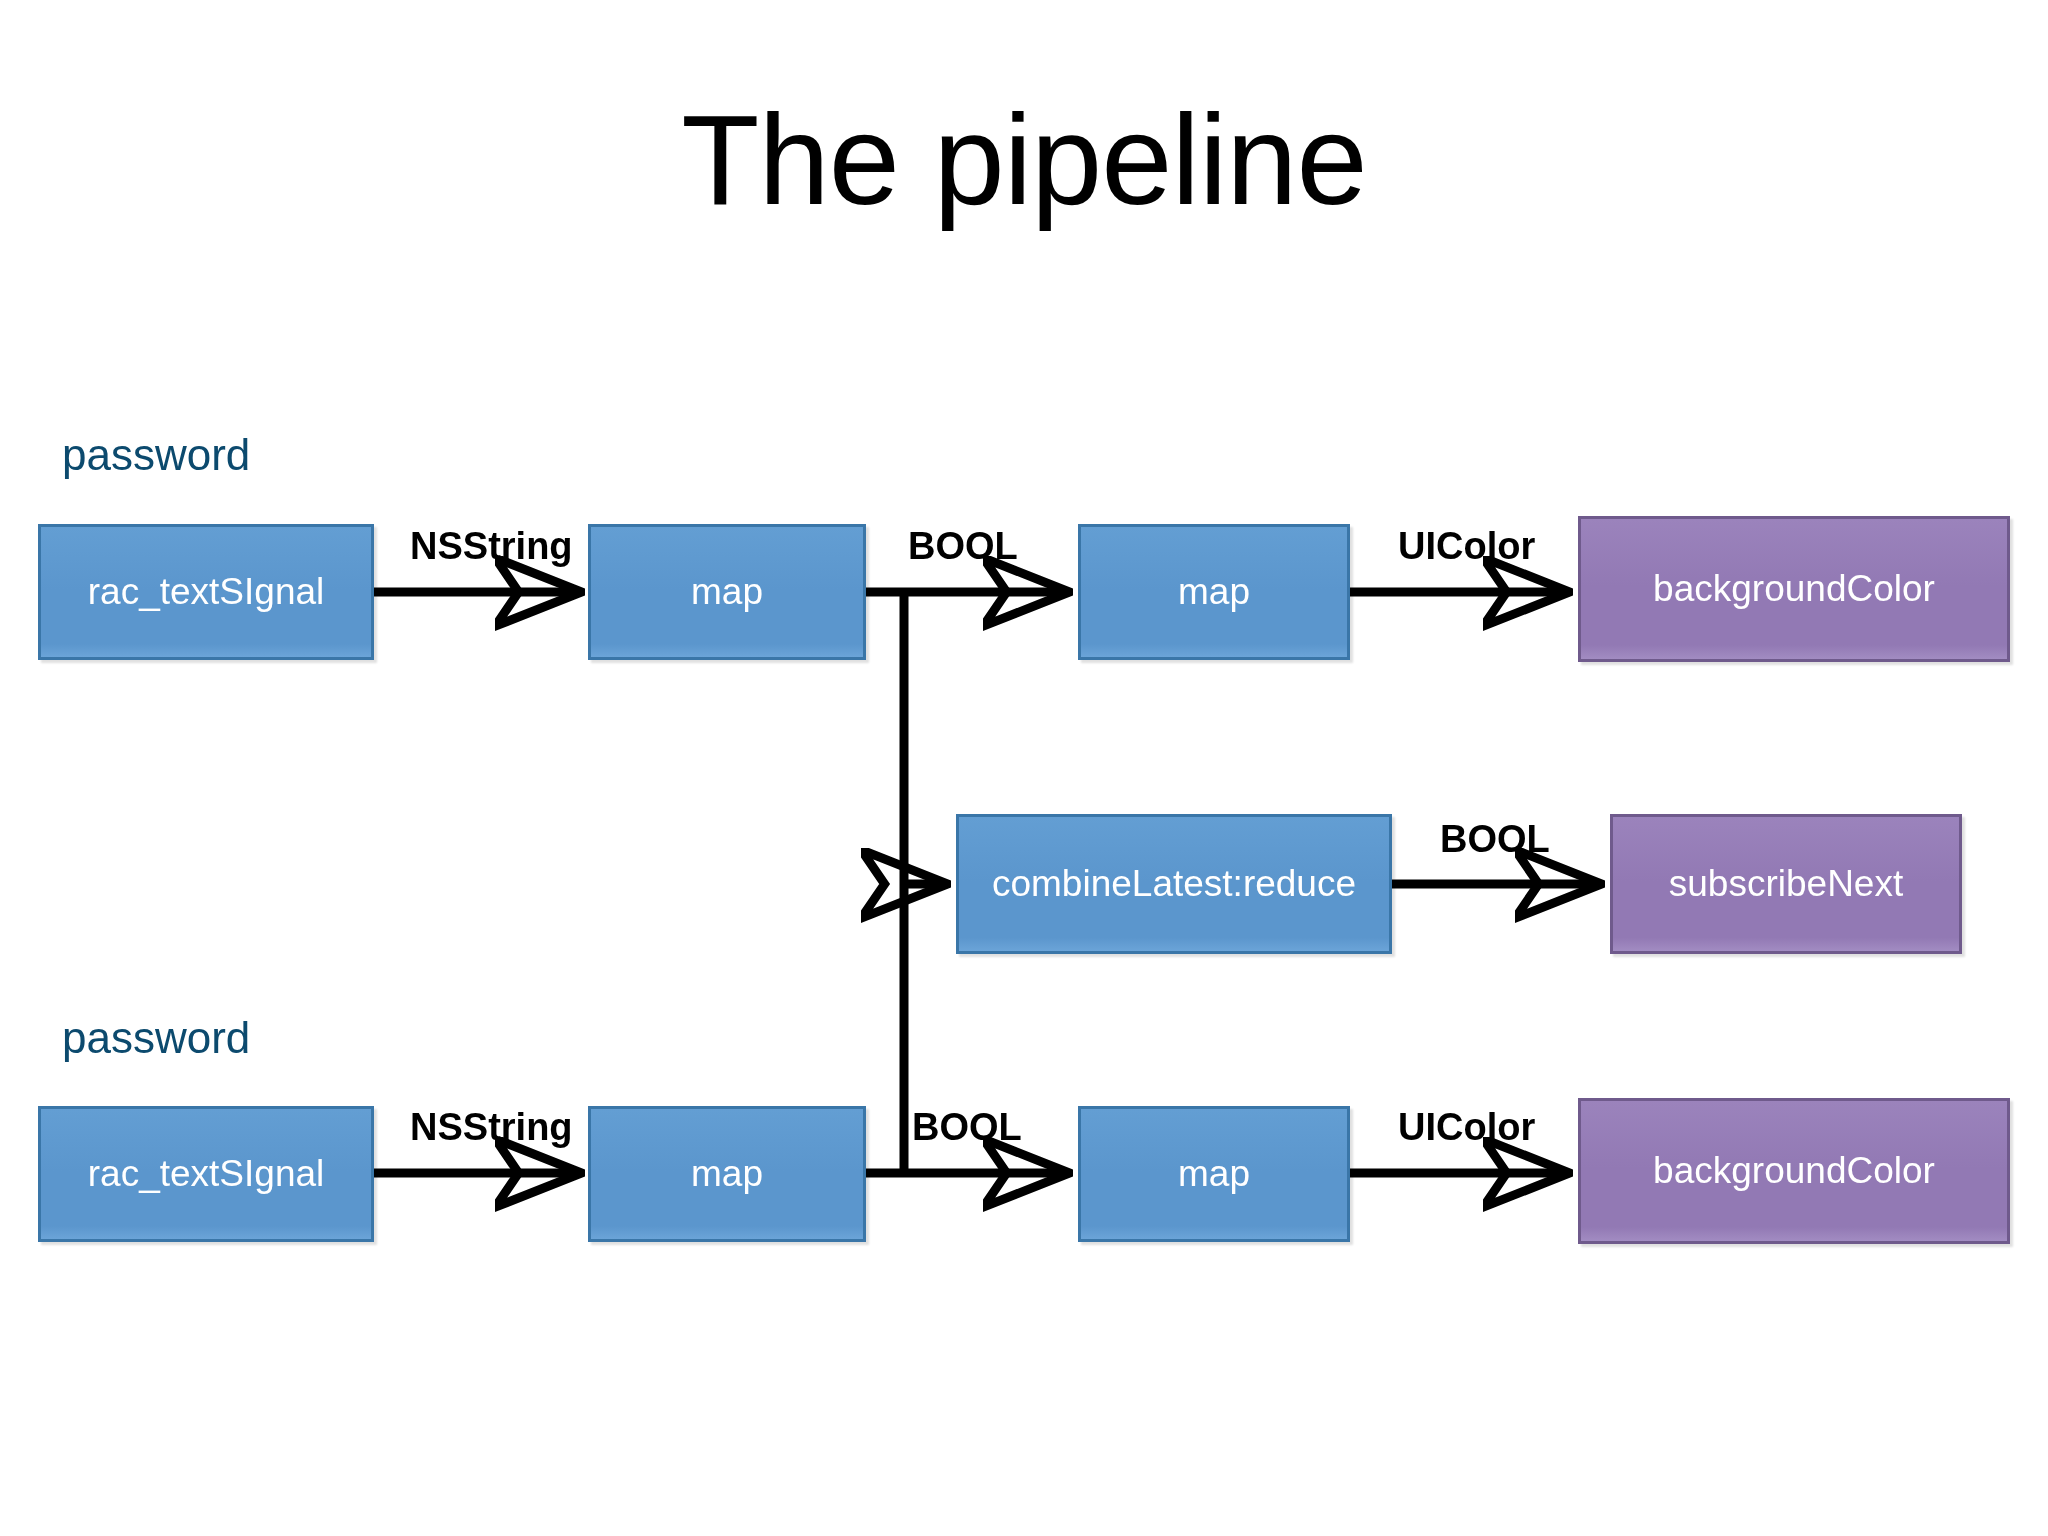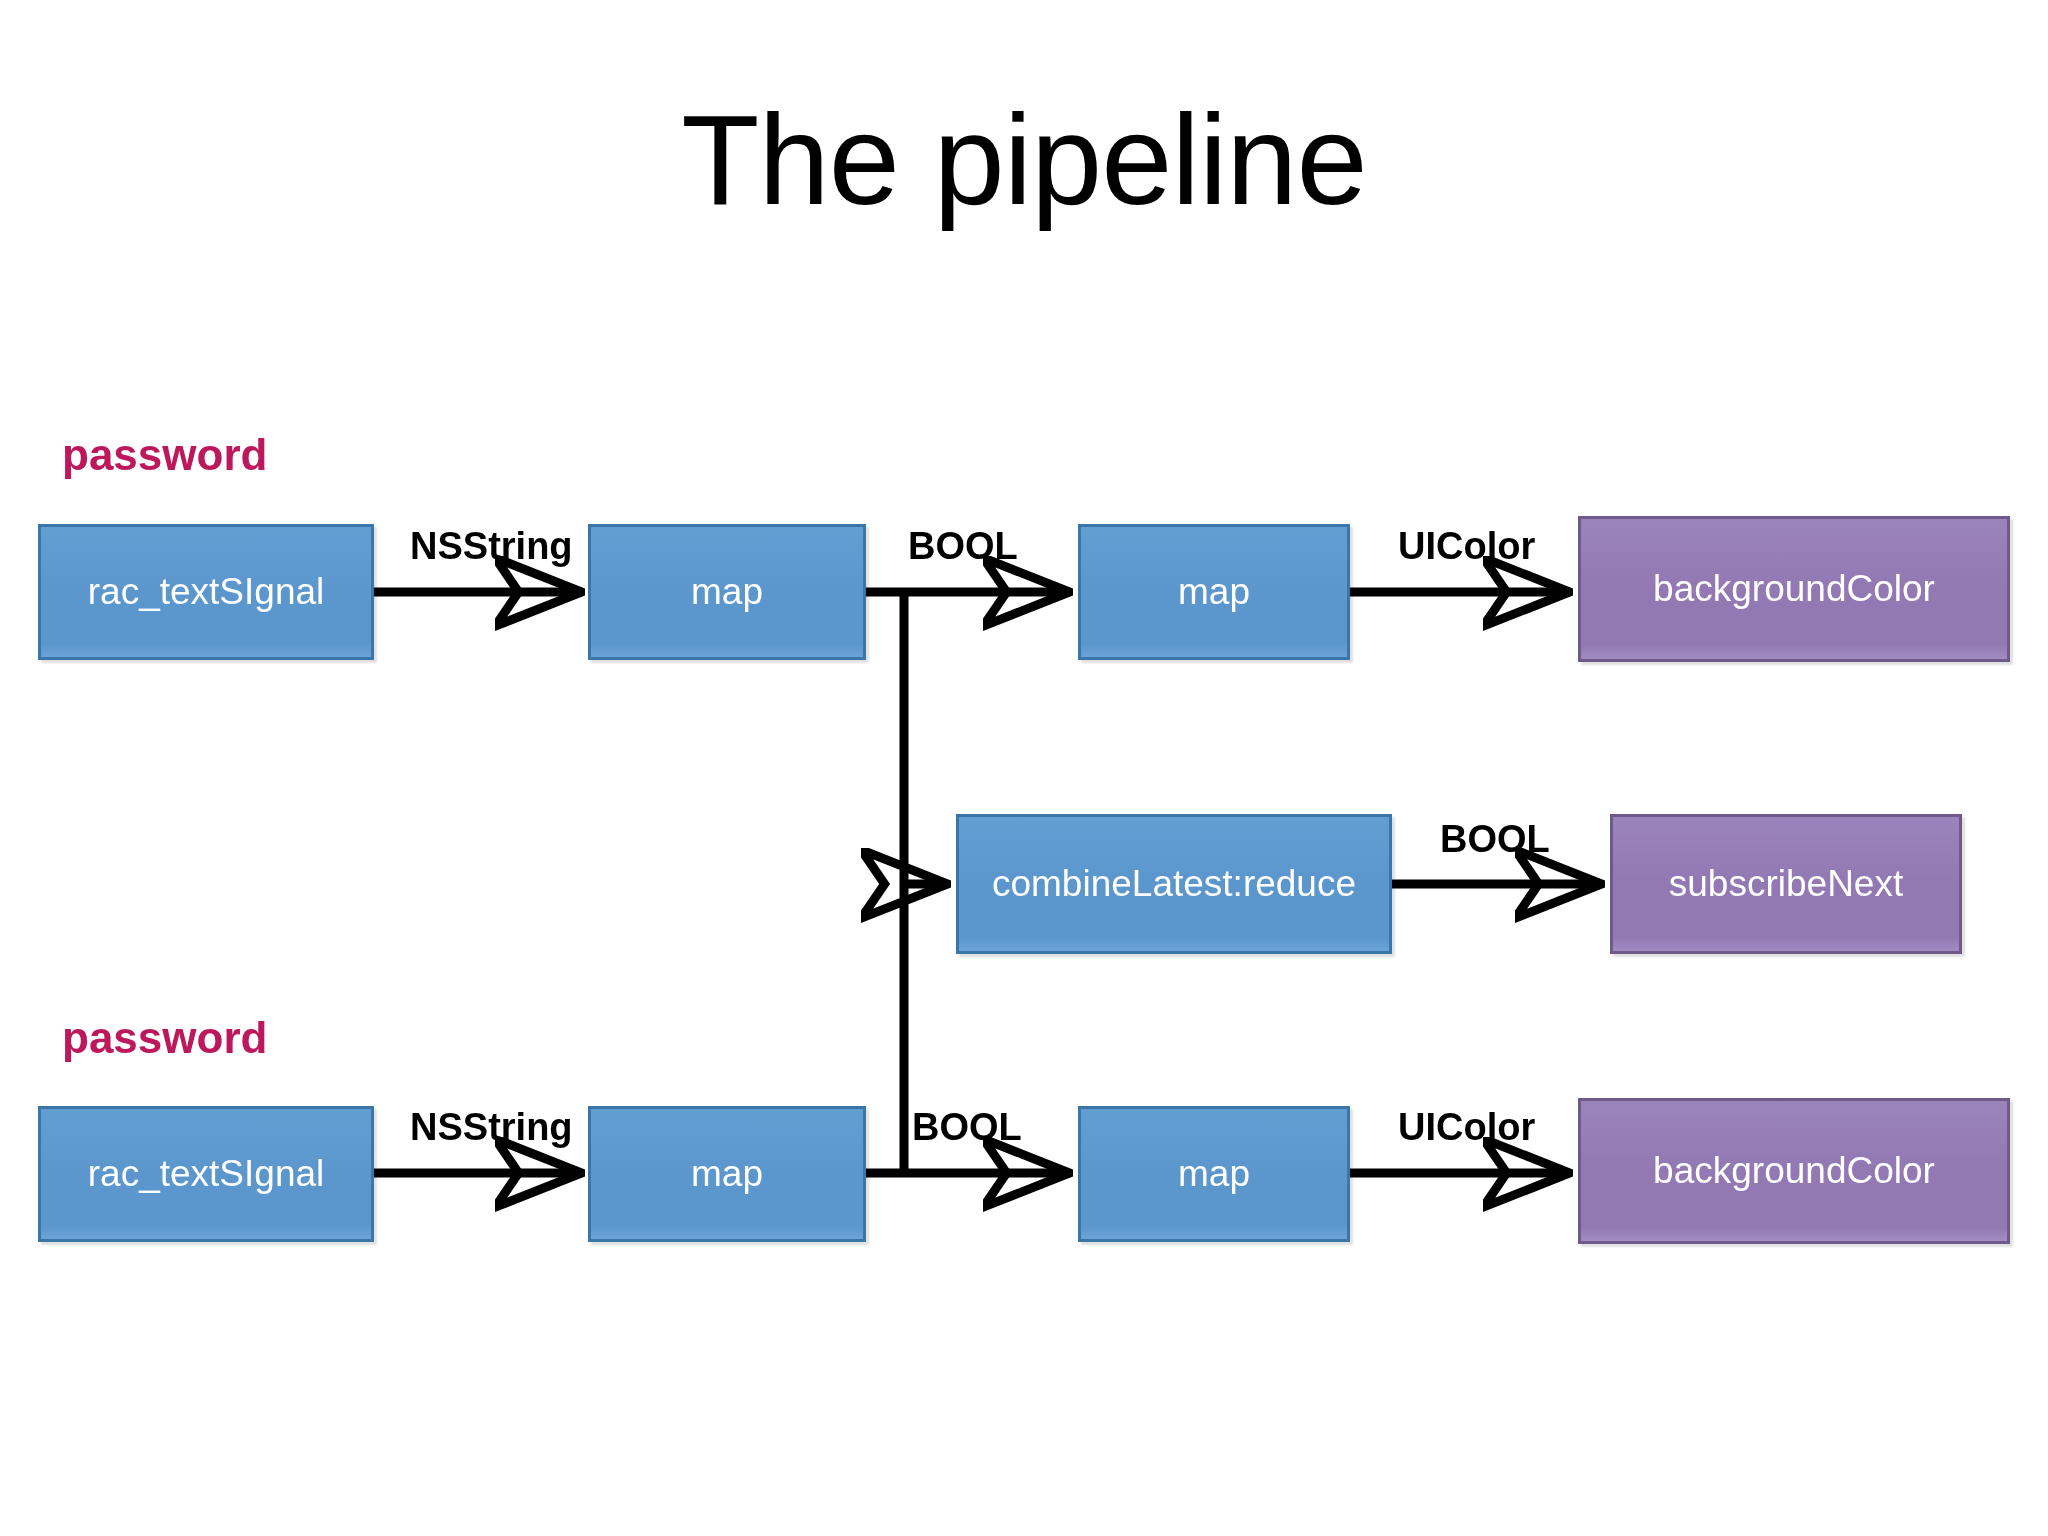--- a/index.html
+++ b/index.html
@@ -28,22 +28,22 @@
     color: #000000;
     letter-spacing: -1px;
     line-height: 1.0;
     white-space: nowrap;
   }
 
   
   .group-label {
     position: absolute;
     font-size: 44px;
-    font-weight: 700;
-    color: #be185d;
+    font-weight: 400;
+    color: #0c4a6e;
     white-space: nowrap;
   }
 
   
   .node {
     position: absolute;
     box-sizing: border-box;
     display: flex;
     align-items: center;
     justify-content: center;

